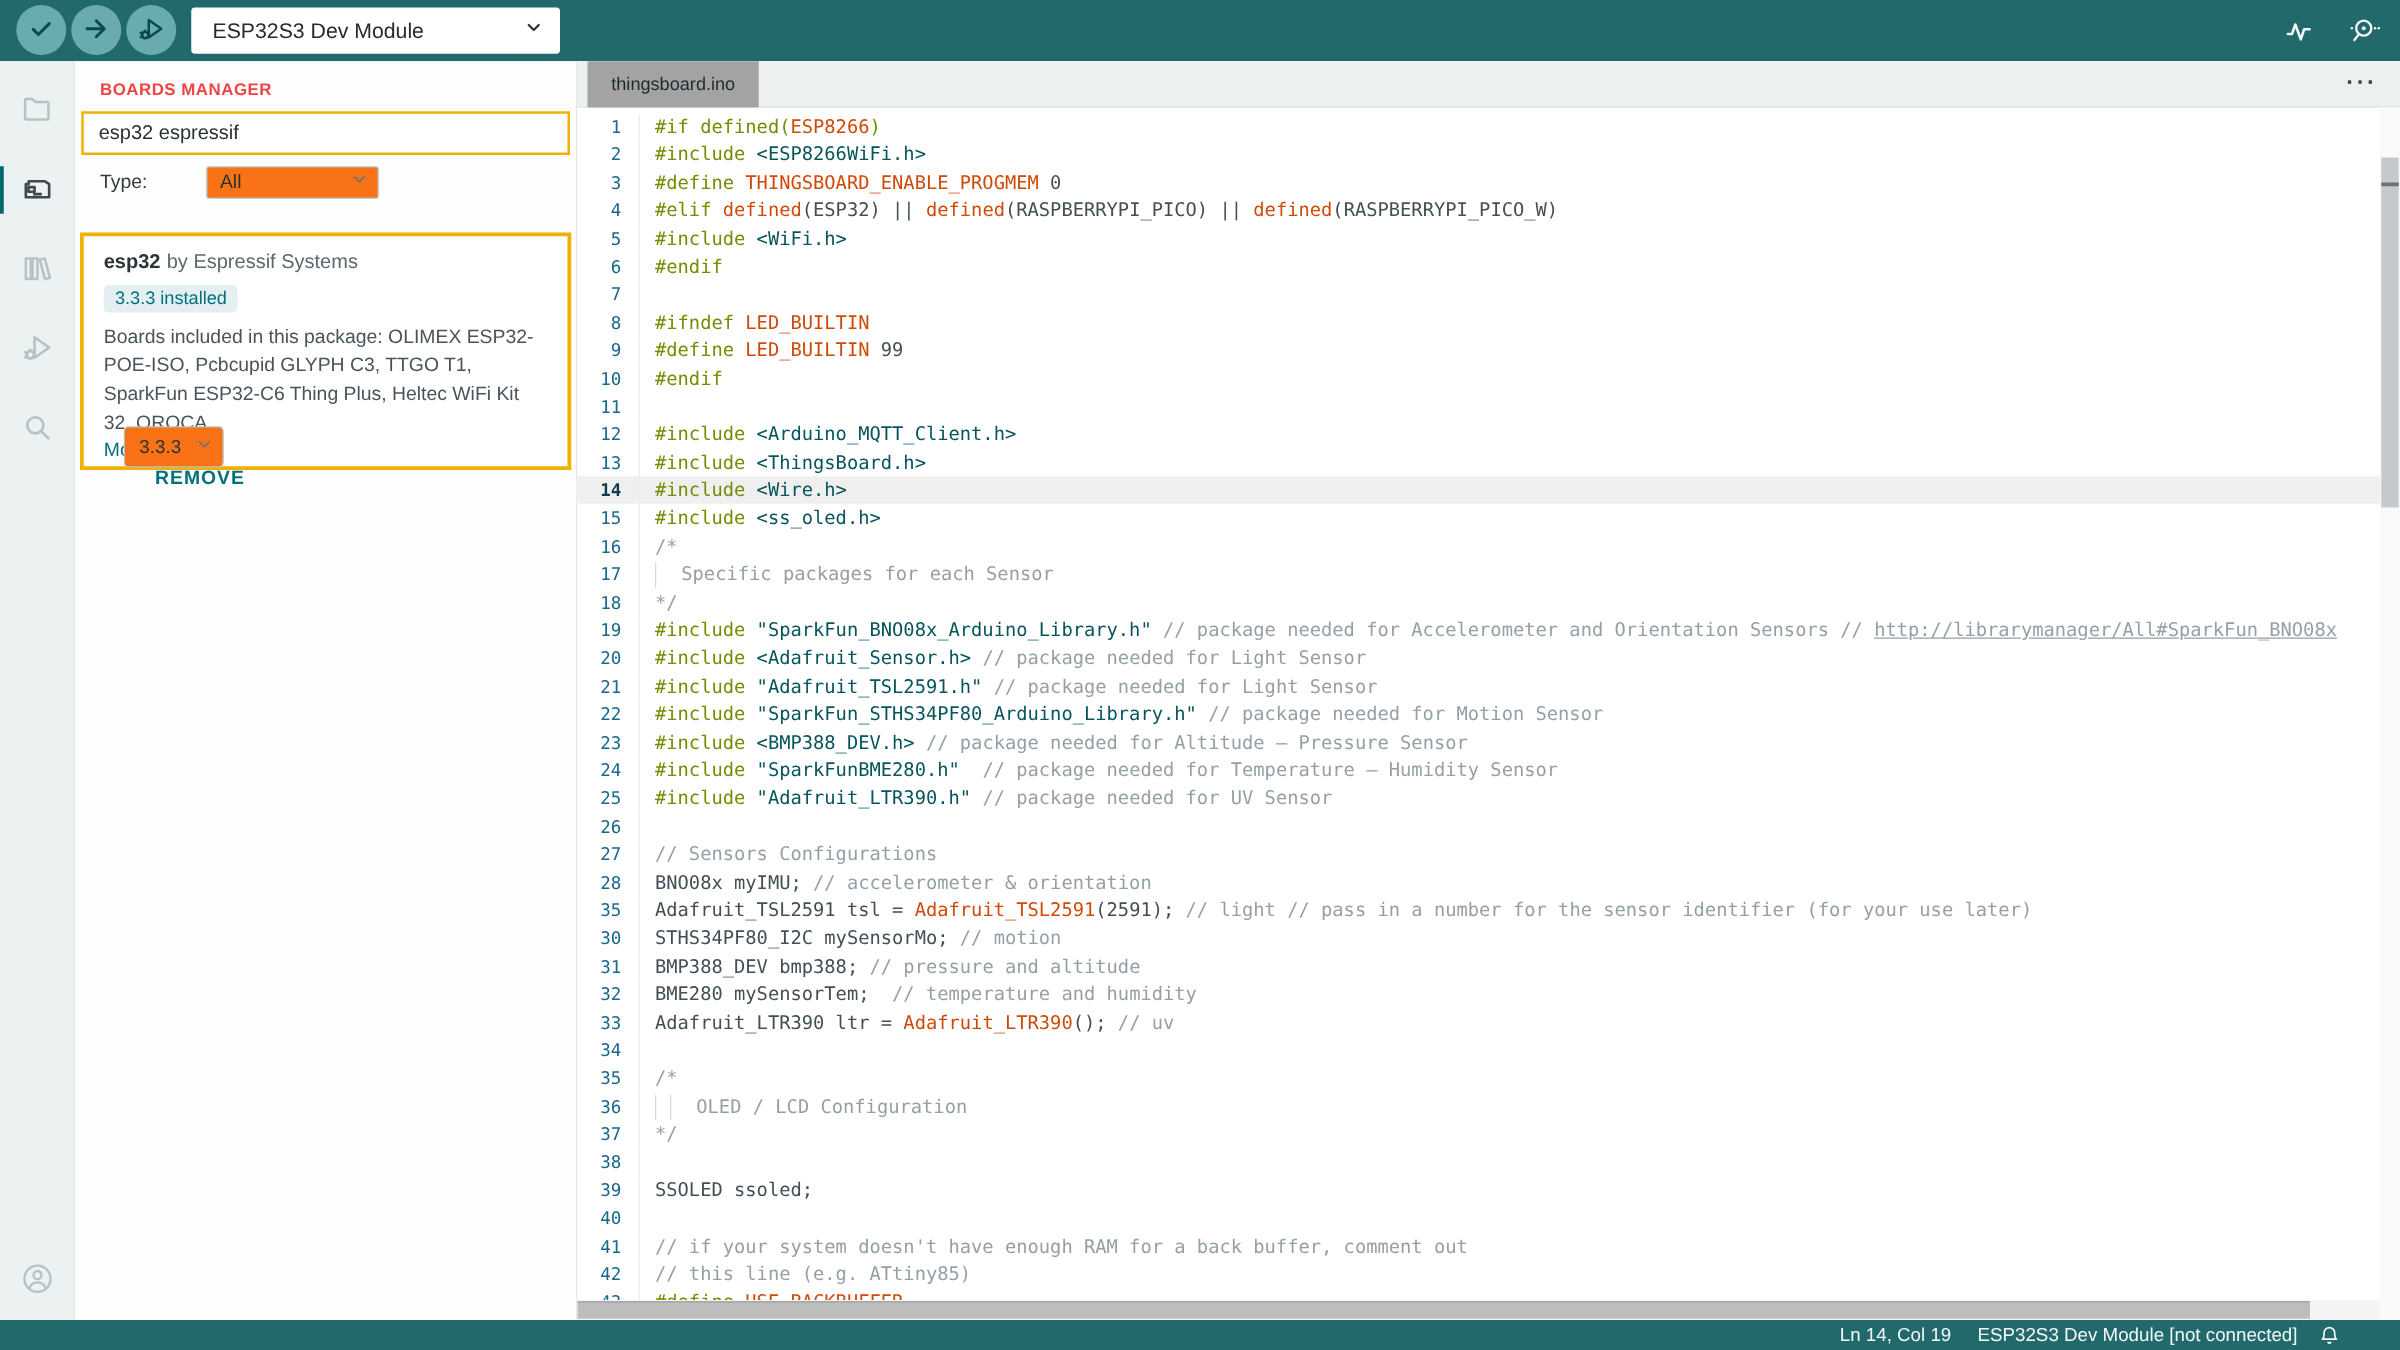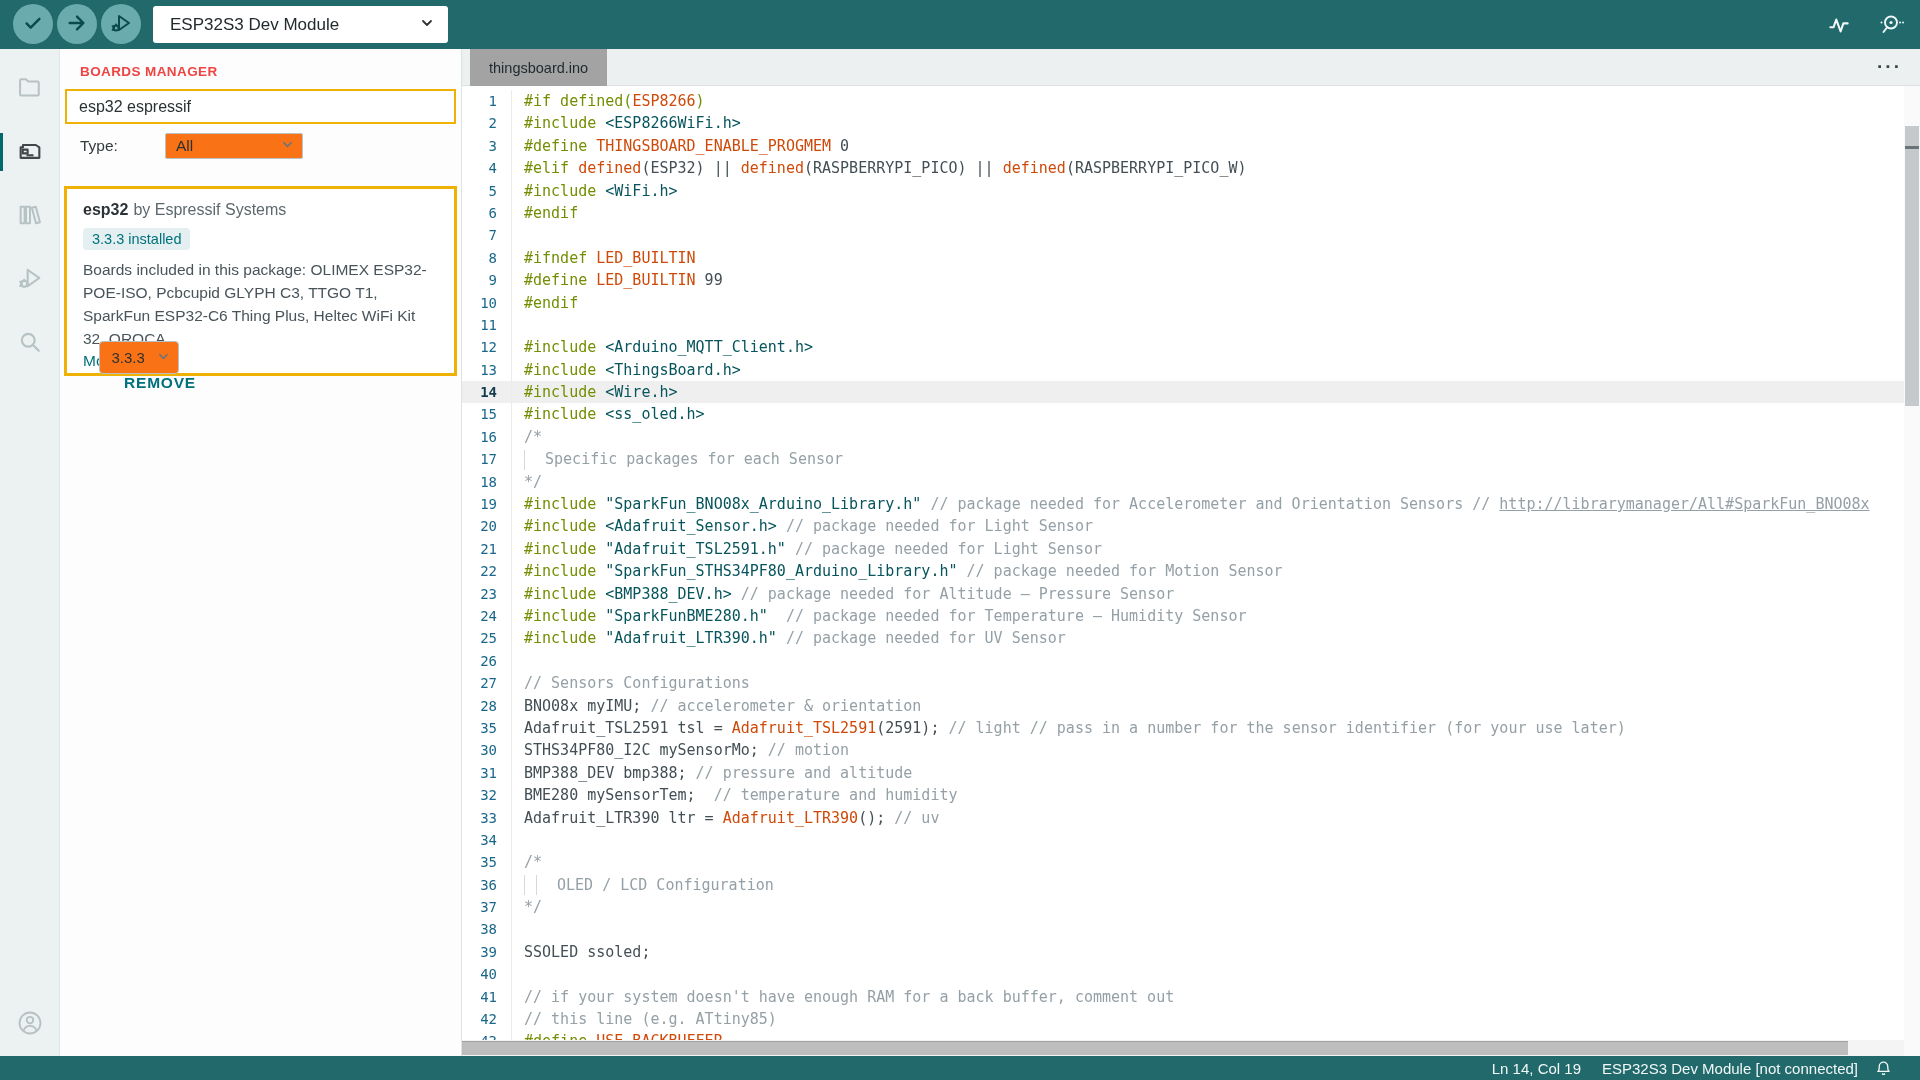--- a/index.html
+++ b/index.html
@@ -71,21 +71,21 @@
 
   .hscroll { position:absolute; left:0; top:991px; width:1442px; height:16px; background:#f4f4f4; cursor:pointer; }
   .hthumb { position:absolute; left:0; top:1px; width:1386px; height:14px; background:#bdbdbd; border-top:1px solid #9f9f9f; }
   .vscroll { position:absolute; right:0; top:37px; width:16px; height:970px; background:#fafafa; cursor:pointer; }
   .vthumb { position:absolute; left:1px; top:40px; width:14px; height:280px; background:#c5c9cb; }
   .vmark { position:absolute; left:1px; top:60px; width:14px; height:3px; background:#68747a; }
   .scroll-corner { position:absolute; right:0; top:991px; width:16px; height:16px; background:#fafafa; }
 
   
   .statusbar { position:absolute; left:0; top:1056px; width:1920px; height:24px; background:#21696b;
-               display:flex; align-items:center; justify-content:flex-end; padding-right:28px; }
+               display:flex; align-items:center; justify-content:flex-end; padding-right:48px; }
   .statusbar .st { color:#f2f7f7; font-size:15px; }
   .st-pos { margin-right:21px; cursor:pointer; }
   .st-board { margin-right:17px; cursor:pointer; }
   .st-bell { display:flex; align-items:center; cursor:pointer; }
 </style>
 </head>
 <body>
 
 <div id="app">
 

